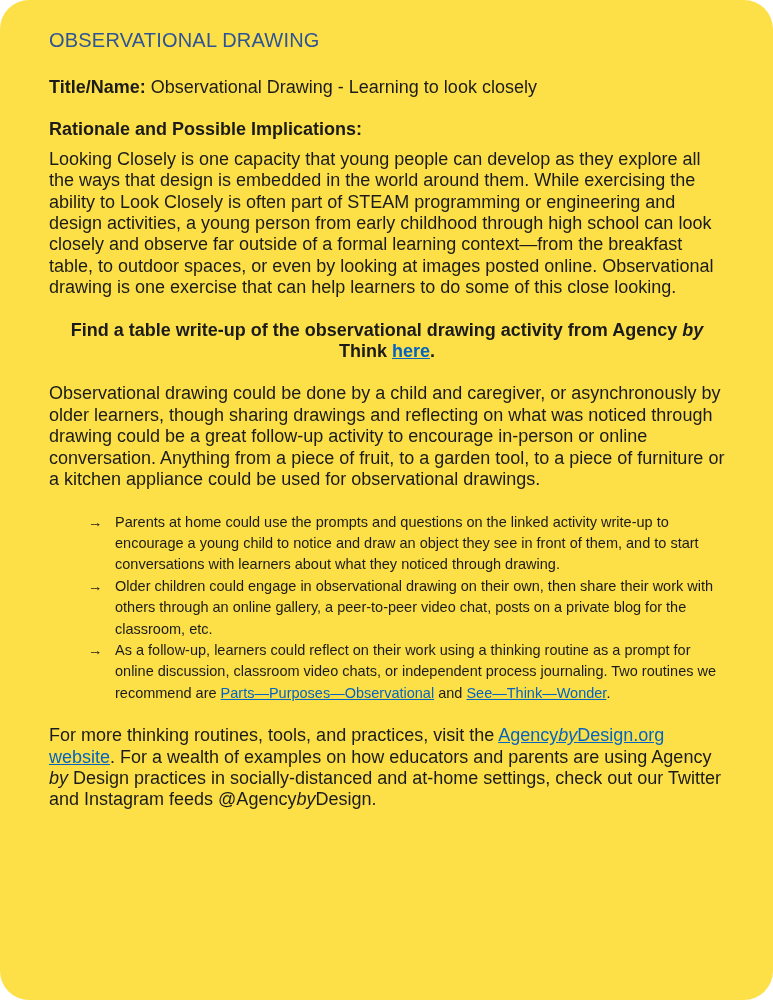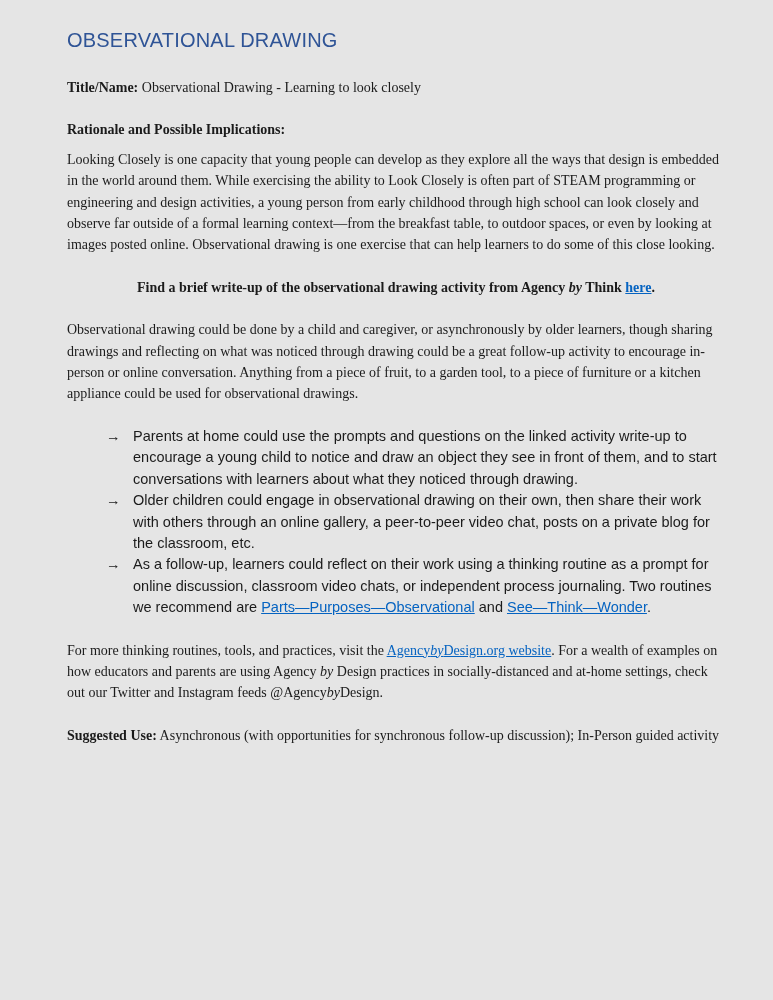--- a/index.html
+++ b/index.html
@@ -5,36 +5,36 @@
   * { box-sizing: border-box; }
   html, body { margin: 0; padding: 0; }
   body {
     width: 773px; height: 1000px;
     background: #ffffff;
     font-family: "Liberation Sans", sans-serif;
     color: #1b1b1b;
   }
   .page {
     width: 773px; height: 1000px;
-    padding: 29px 48px 0 67px;
+    padding: 29px 48px 0 49px;
     overflow: hidden;
-    background: #e5e5e5;
+    background: #fde047;
+    border-radius: 29px;
   }
   .doc-title {
     font-size: 20px;
     font-weight: 400;
     color: #2F5496;
     letter-spacing: 0.2px;
     margin: 0 0 25px 0;
   }
   .para {
-    font-size: 14px;
+    font-size: 18px;
     line-height: 21.4px;
     margin: 21px 0;
-    font-family: Liberation Serif, serif;
   }
   .label-line { margin-bottom: 8px; }
   .body-after-label { margin-top: 0; }
   b, .bold { font-weight: 700; }
   i, .ital { font-style: italic; }
   a {
     color: #0563C1;
     text-decoration: underline;
     cursor: pointer;
   }
@@ -61,21 +61,21 @@
 
 <div class="page">
 
   <h1 class="doc-title">OBSERVATIONAL DRAWING</h1>
 
   <p class="para" style="margin-top:0"><b>Title/Name:</b> <span>Observational Drawing - Learning to look closely</span></p>
 
   <p class="para label-line"><b>Rationale and Possible Implications:</b></p>
   <p class="para body-after-label">Looking Closely is one capacity that young people can develop as they explore all the ways that design is embedded in the world around them. While exercising the ability to Look Closely is often part of STEAM programming or engineering and design activities, a young person from early childhood through high school can look closely and observe far outside of a formal learning context—from the breakfast table, to outdoor spaces, or even by looking at images posted online. Observational drawing is one exercise that can help learners to do some of this close looking.</p>
 
-  <p class="para callout"><span>Find a brief write-up of the observational drawing activity from Agency </span><i>by</i><span> Think </span><a>here</a><span>.</span></p>
+  <p class="para callout"><span>Find a table write-up of the observational drawing activity from Agency </span><i>by</i><span> Think </span><a>here</a><span>.</span></p>
 
   <p class="para">Observational drawing could be done by a child and caregiver, or asynchronously by older learners, though sharing drawings and reflecting on what was noticed through drawing could be a great follow-up activity to encourage in-person or online conversation. Anything from a piece of fruit, to a garden tool, to a piece of furniture or a kitchen appliance could be used for observational drawings.</p>
 
 
   <div class="bullets">
 
     <div class="bullet-item">
       <span class="arrow">→</span>
       <span>Parents at home could use the prompts and questions on the linked activity write-up to encourage a young child to notice and draw an object they see in front of them, and to start conversations with learners about what they noticed through drawing.</span>
     </div>
@@ -87,15 +87,14 @@
 
     <div class="bullet-item">
       <span class="arrow">→</span>
       <span><span>As a follow-up, learners could reflect on their work using a thinking routine as a prompt for online discussion, classroom video chats, or independent process journaling. Two routines we recommend are </span><a>Parts—Purposes—Observational</a><span> and </span><a>See—Think—Wonder</a><span>.</span></span>
     </div>
 
   </div>
 
   <p class="para"><span>For more thinking routines, tools, and practices, visit the </span><a><span>Agency</span><i>by</i><span>Design.org website</span></a><span>. For a wealth of examples on how educators and parents are using Agency </span><i>by</i><span> Design practices in socially-distanced and at-home settings, check out our Twitter and Instagram feeds @Agency</span><i>by</i><span>Design.</span></p>
 
-  <p class="para"><b>Suggested Use:</b> <span>Asynchronous (with opportunities for synchronous follow-up discussion); In-Person guided activity</span></p>
 
 </div>
 
 </body></html>

